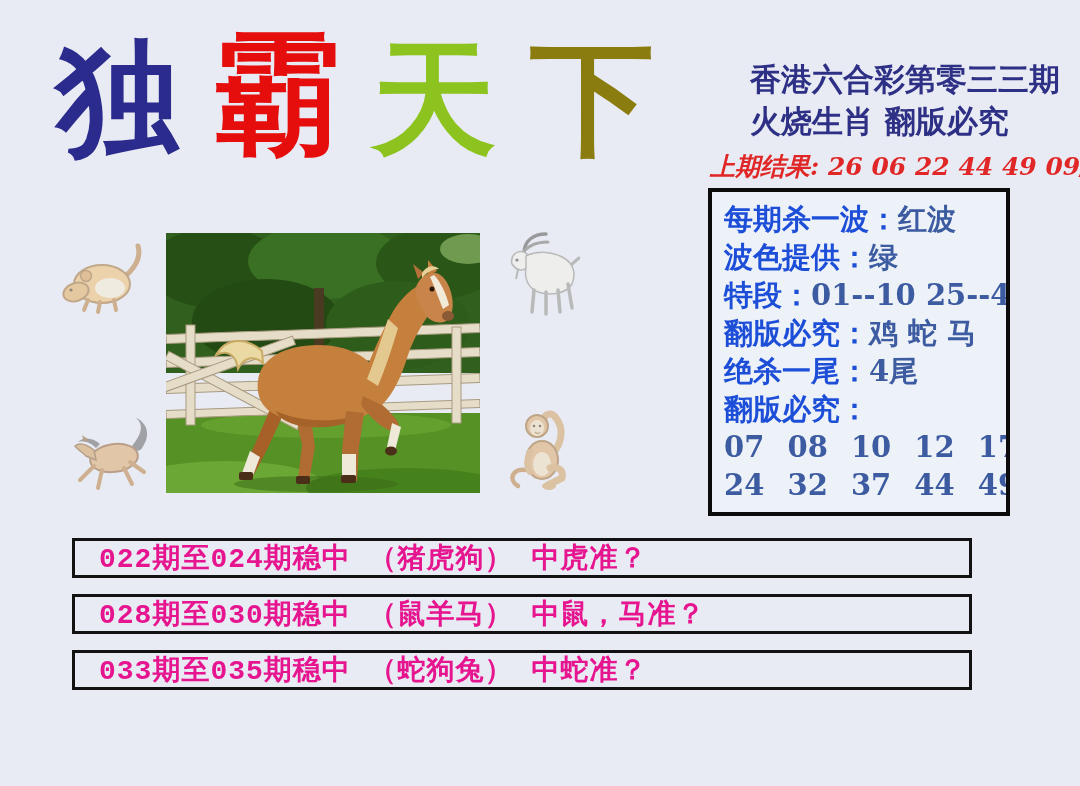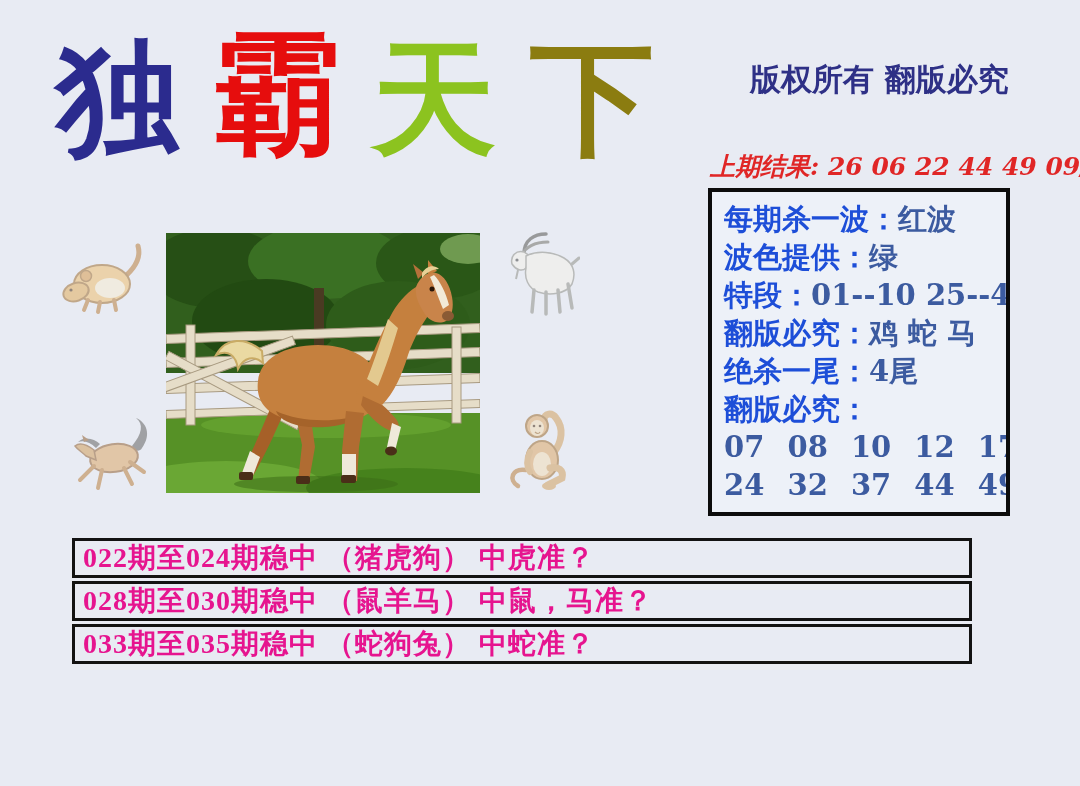--- a/index.html
+++ b/index.html
@@ -33,40 +33,41 @@
   .photo{position:absolute; left:166px; top:233px; width:314px; height:260px;}
   .photo svg{display:block;}
   
   .zodiac{position:absolute; opacity:0.5;}
   .z-rat{left:58px;  top:238px;}
   .z-goat{left:504px; top:230px;}
   .z-horse{left:70px; top:416px;}
   .z-monkey{left:504px; top:406px;}
   
   .ptable{position:absolute; left:72px; top:538px; width:900px;}
-  .prow{height:34px; border:3px solid #121212; margin-bottom:3px;
-        display:flex; align-items:center; padding-left:8px;
-        font-family:Liberation Serif, serif;
+  .prow{height:34px; border:3px solid #121212; margin-bottom:16px;
+        display:flex; align-items:center; padding-left:24px;
+        font-family:Liberation Mono, monospace;
         font-weight:900; font-size:28px; letter-spacing:1px;
         color:#e6148f; white-space:nowrap; background:transparent;}
 </style>
 </head>
 <body>
 
 <div class="page">
 
   <div class="title">
     <span class="ch ch0">独</span>
     <span class="ch ch1">霸</span>
     <span class="ch ch2">天</span>
     <span class="ch ch3">下</span>
   </div>
 
   <div class="hdr">
-    <div>版权所有 翻版必究</div>
+    <div>香港六合彩第零三三期</div>
+    <div>火烧生肖 翻版必究</div>
   </div>
   <div class="result">上期结果: 26 06 22 44 49 09/鼠07土/红</div>
 
   <div class="infobox">
     <div class="irow"><span class="lbl">每期杀一波：</span><span class="val">红波</span></div>
     <div class="irow"><span class="lbl">波色提供：</span><span class="val">绿</span></div>
     <div class="irow"><span class="lbl">特段：</span><span class="val">01--10 25--41</span></div>
     <div class="irow"><span class="lbl">翻版必究：</span><span class="val">鸡 蛇 马</span></div>
     <div class="irow"><span class="lbl">绝杀一尾：</span><span class="val">4尾</span></div>
     <div class="irow"><span class="lbl">翻版必究：</span><span class="val"></span></div>

